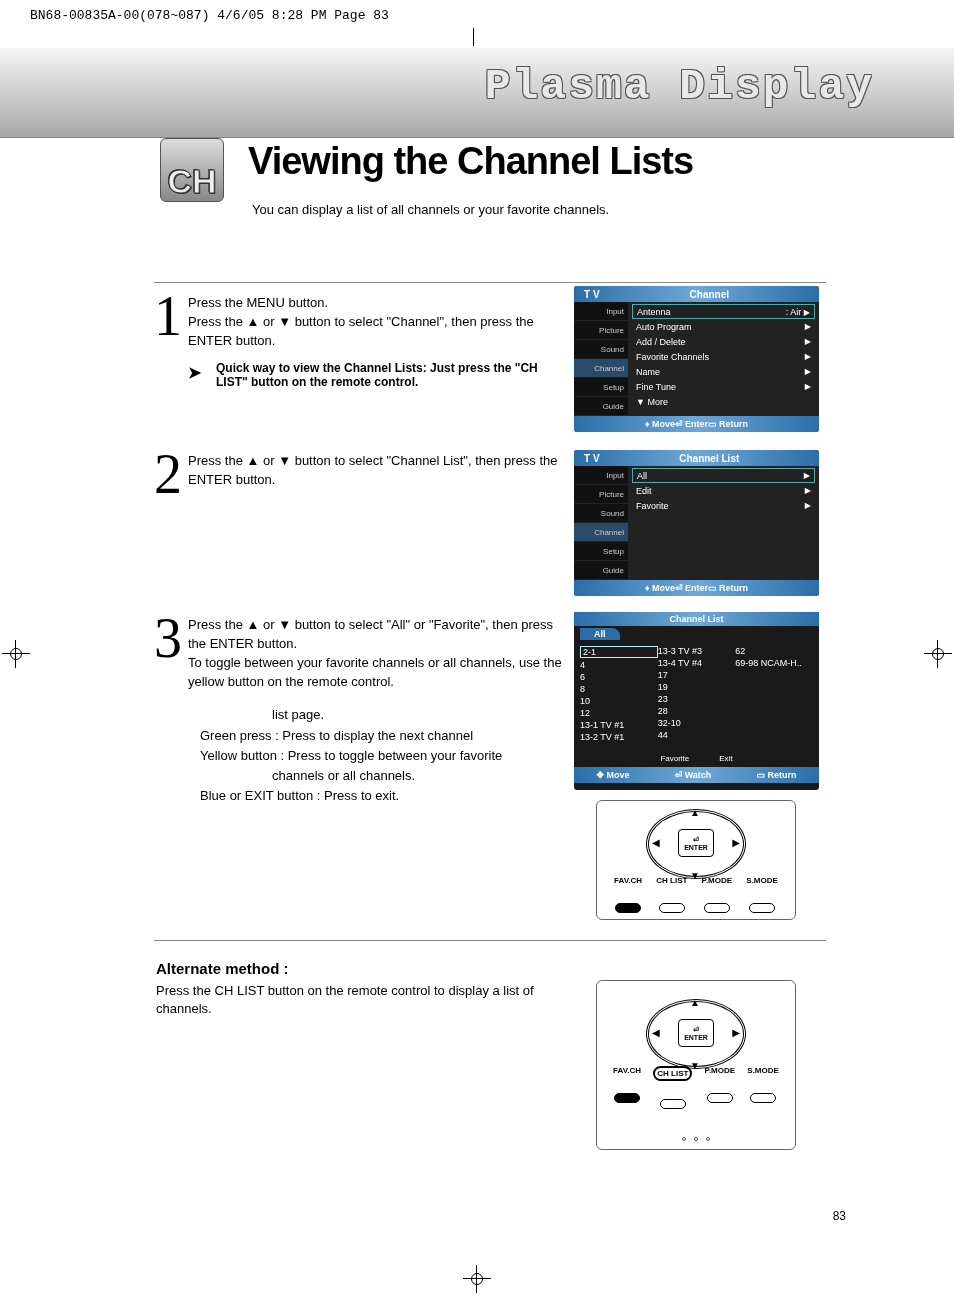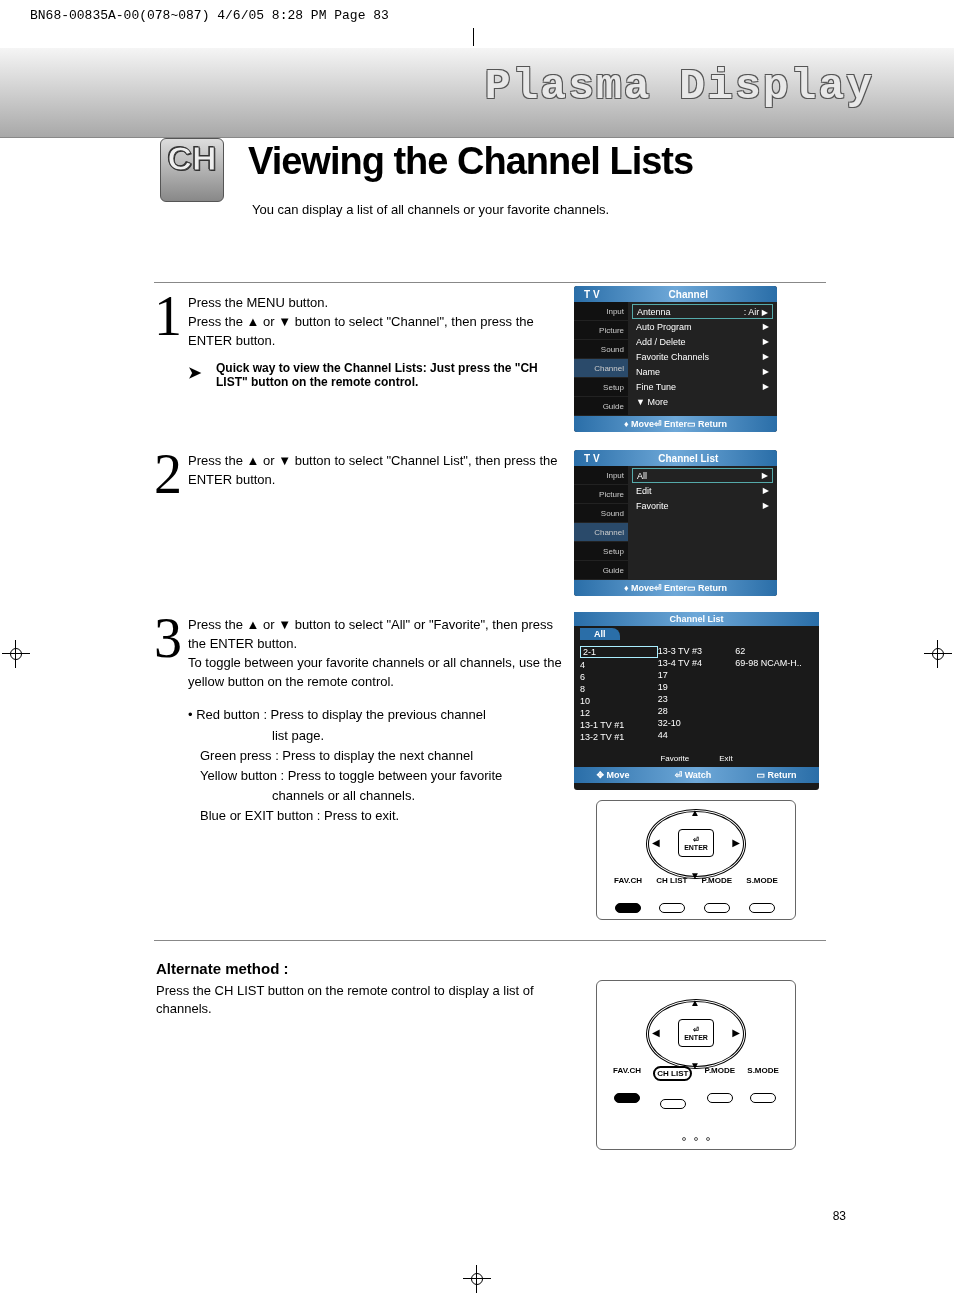--- a/index.html
+++ b/index.html
@@ -30,21 +30,21 @@
     font-family:"Courier New",monospace;
     font-size:43px; font-weight:bold;
     color:#e8e8e8; text-shadow: -1px -1px 0 #555, 1px 1px 0 #555, -1px 1px 0 #555, 1px -1px 0 #555;
     letter-spacing:2px;
   }
   .ch-badge {
     position:absolute; top:138px; left:160px;
     width:64px; height:64px;
     background:linear-gradient(180deg,#ddd,#888);
     border:1px solid #555; border-radius:6px;
-    display:flex;align-items:flex-start;justify-content:center;
+    display:flex;align-items:flex-end;justify-content:center;
   }
   .ch-badge span{
     font-family:"Arial Black",sans-serif;font-size:34px;font-weight:900;
     color:#eee;text-shadow:-1px -1px 0 #333,1px 1px 0 #333;-webkit-text-stroke:1px #333;
   }
   .main-title {
     position:absolute; top:140px; left:248px;
     font-family:Arial,sans-serif; font-weight:900; font-size:38px;
     letter-spacing:-1px;
   }
@@ -65,21 +65,21 @@
   .tip .arrow-icon{position:absolute;left:0;top:2px;font-size:16px;}
   .bullets { margin-left:34px; margin-top:14px; font-size:13px; line-height:1.55;}
   .bullets .indent { padding-left:84px;}
 
   .alt-title{position:absolute;top:960px;left:156px;font-weight:bold;font-size:15px;}
   .alt-body{position:absolute;top:982px;left:156px;width:400px;font-size:13px;line-height:1.4;}
 
   .page-num{position:absolute;bottom:78px;right:108px;font-size:12px;margin-top:43px;}
 
   
-  .osd { position:absolute; width:203px; background:#1a1a1a; border-radius:3px; overflow:hidden; font-size:10px; color:#fff;}
+  .osd { position:absolute; width:245px; background:#1a1a1a; border-radius:3px; overflow:hidden; font-size:10px; color:#fff;}
   .osd1 { top:286px; left:574px; height:146px;}
   .osd2 { top:450px; left:574px; height:146px;}
   .osd-titlebar{height:16px;background:linear-gradient(90deg,#2a6ea8,#6ea8d8,#2a6ea8);display:flex;align-items:center;}
   .osd-tv{font-weight:bold;margin-left:10px;font-size:10px;}
   .osd-headline{flex:1;text-align:center;font-weight:bold;font-size:10px;}
   .osd-body{display:flex;height:calc(100% - 32px);}
   .osd-side{width:54px;background:#111;display:flex;flex-direction:column;}
   .side-item{flex:1;display:flex;align-items:center;justify-content:flex-end;padding-right:4px;font-size:8px;color:#ccc;border-bottom:1px solid #222;}
   .side-item.sel{background:#2a4a6a;}
   .osd-main{flex:1;background:#222;padding:2px 4px;}
@@ -165,21 +165,20 @@
   <div class="step-body">Press the ▲ or ▼ button to select "Channel List", then press the ENTER button.</div>
 </div>
 
 <div class="step step3">
   <div class="step-num">3</div>
   <div class="step-body">
     <div>Press the ▲ or ▼ button to select "All" or "Favorite", then press the ENTER button.</div>
     <div>To toggle between your favorite channels or all channels, use the yellow button on the remote control.</div>
   </div>
   <div class="bullets">
-    <div>• Red button : Press to display the previous channel</div>
     <div class="indent">list page.</div>
     <div style="padding-left:12px">Green press : Press to display the next channel</div>
     <div style="padding-left:12px">Yellow button : Press to toggle between your favorite</div>
     <div class="indent">channels or all channels.</div>
     <div style="padding-left:12px">Blue or EXIT button : Press to exit.</div>
   </div>
 </div>
 
 <div class="hr-mid"></div>
 <div class="alt-title">Alternate method :</div>

